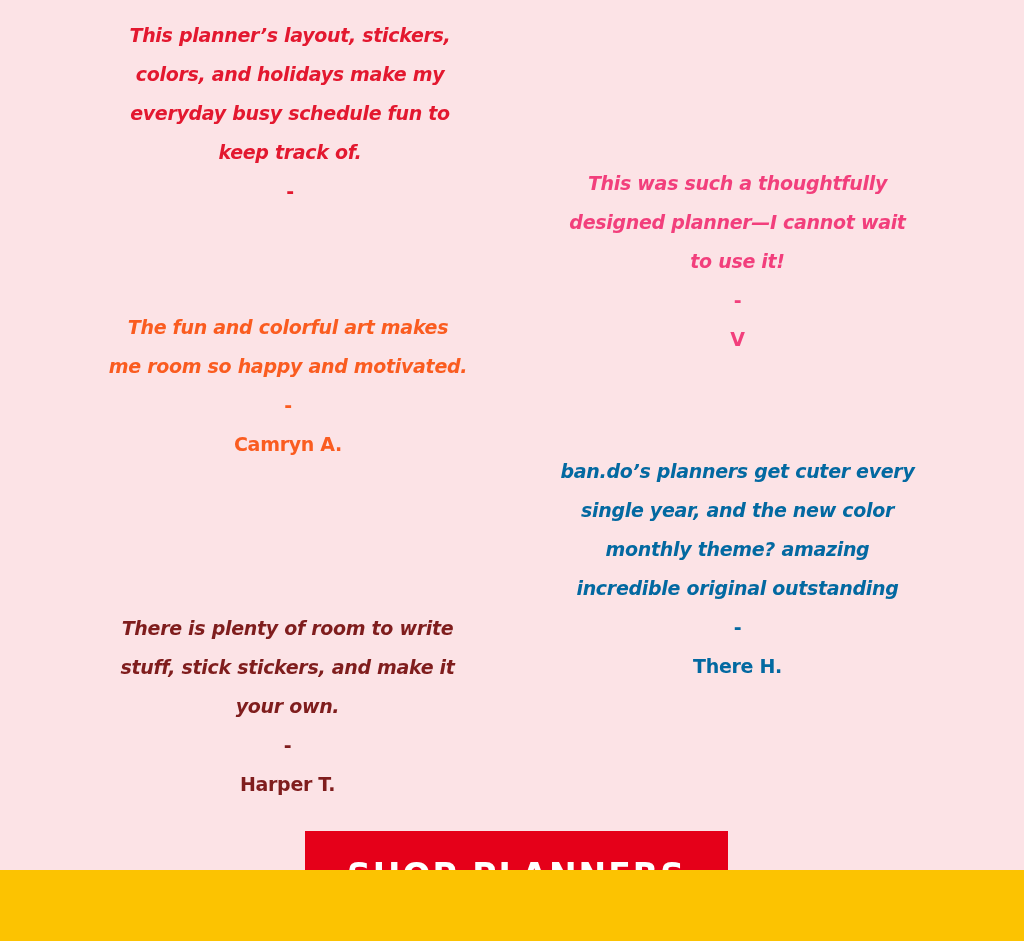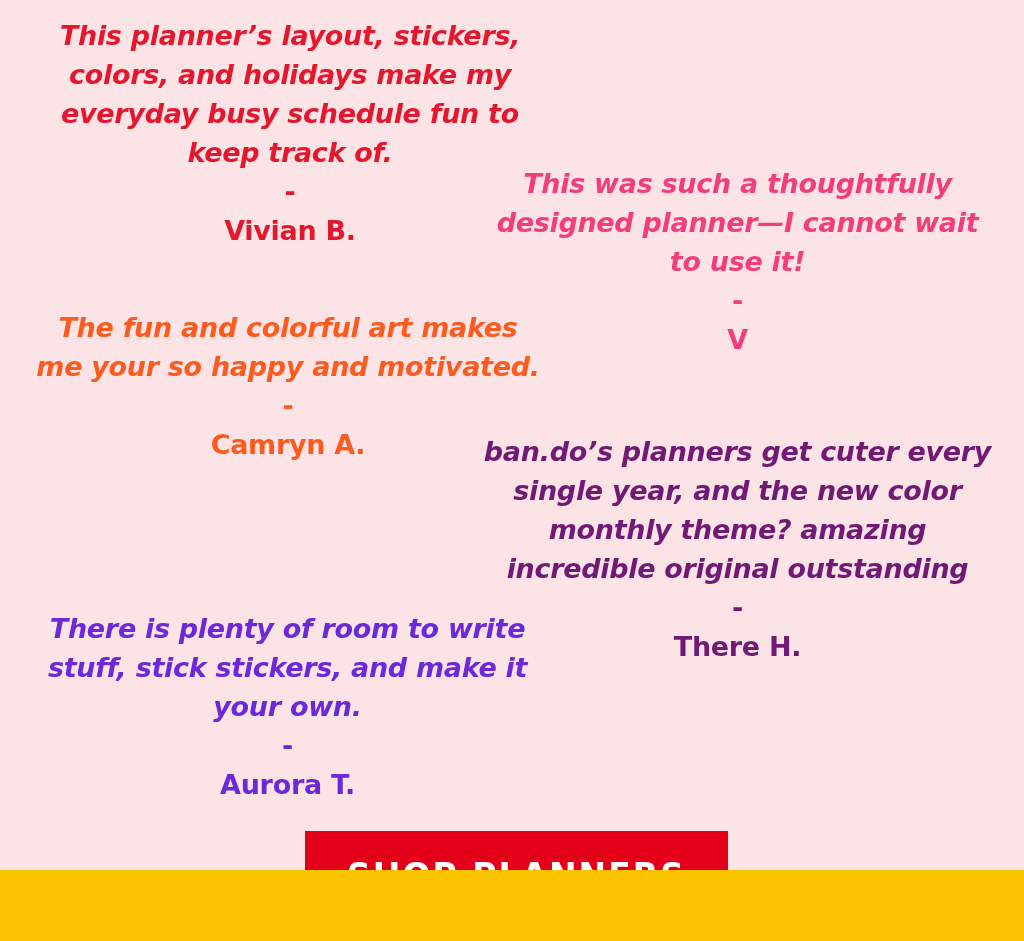--- a/index.html
+++ b/index.html
@@ -7,21 +7,21 @@
     position: relative;
     width: 1024px;
     height: 941px;
     overflow: hidden;
     font-family: "DejaVu Sans", sans-serif;
   }
   .testimonial {
     position: absolute;
     margin: 0;
     text-align: center;
-    font-size: 27px;
+    font-size: 19px;
     line-height: 39px;
     font-weight: 700;
     letter-spacing: -0.3px;
   }
   .quote-text {
     margin: 0;
     font-style: italic;
     white-space: pre-line;
   }
   .quote-sep {
@@ -62,52 +62,51 @@
 <body>
 
 <div class="page" style="background-color: rgb(252, 227, 230);">
 
   <figure class="testimonial t0" style="color: rgb(227, 24, 47);">
     <blockquote class="quote-text">This planner’s layout, stickers,
 colors, and holidays make my
 everyday busy schedule fun to
 keep track of.</blockquote>
     <div class="quote-sep">-</div>
-    <figcaption class="quote-author">Vivian B.</figcaption>
   </figure>
 
   <figure class="testimonial t1" style="color: rgb(242, 63, 124);">
     <blockquote class="quote-text">This was such a thoughtfully
 designed planner—I cannot wait
 to use it!</blockquote>
     <div class="quote-sep">-</div>
     <figcaption class="quote-author">V</figcaption>
   </figure>
 
   <figure class="testimonial t2" style="color: rgb(250, 92, 32);">
     <blockquote class="quote-text">The fun and colorful art makes
-me your so happy and motivated.</blockquote>
+me room so happy and motivated.</blockquote>
     <div class="quote-sep">-</div>
     <figcaption class="quote-author">Camryn A.</figcaption>
   </figure>
 
-  <figure class="testimonial t3" style="color: #701a75;">
+  <figure class="testimonial t3" style="color: #0369a1; margin-top: 20px;">
     <blockquote class="quote-text">ban.do’s planners get cuter every
 single year, and the new color
 monthly theme? amazing
 incredible original outstanding</blockquote>
     <div class="quote-sep">-</div>
     <figcaption class="quote-author">There H.</figcaption>
   </figure>
 
-  <figure class="testimonial t4" style="color: #6d28d9;">
+  <figure class="testimonial t4" style="color: #7f1d1d;">
     <blockquote class="quote-text">There is plenty of room to write
 stuff, stick stickers, and make it
 your own.</blockquote>
     <div class="quote-sep">-</div>
-    <figcaption class="quote-author">Aurora T.</figcaption>
+    <figcaption class="quote-author">Harper T.</figcaption>
   </figure>
 
   <a class="cta" style="background-color: rgb(229, 0, 25); color: rgb(255, 255, 255);">SHOP PLANNERS</a>
 
   <div class="footer-bar" style="background-color: rgb(252, 195, 1);"></div>
 
 </div>
 
 </body></html>

